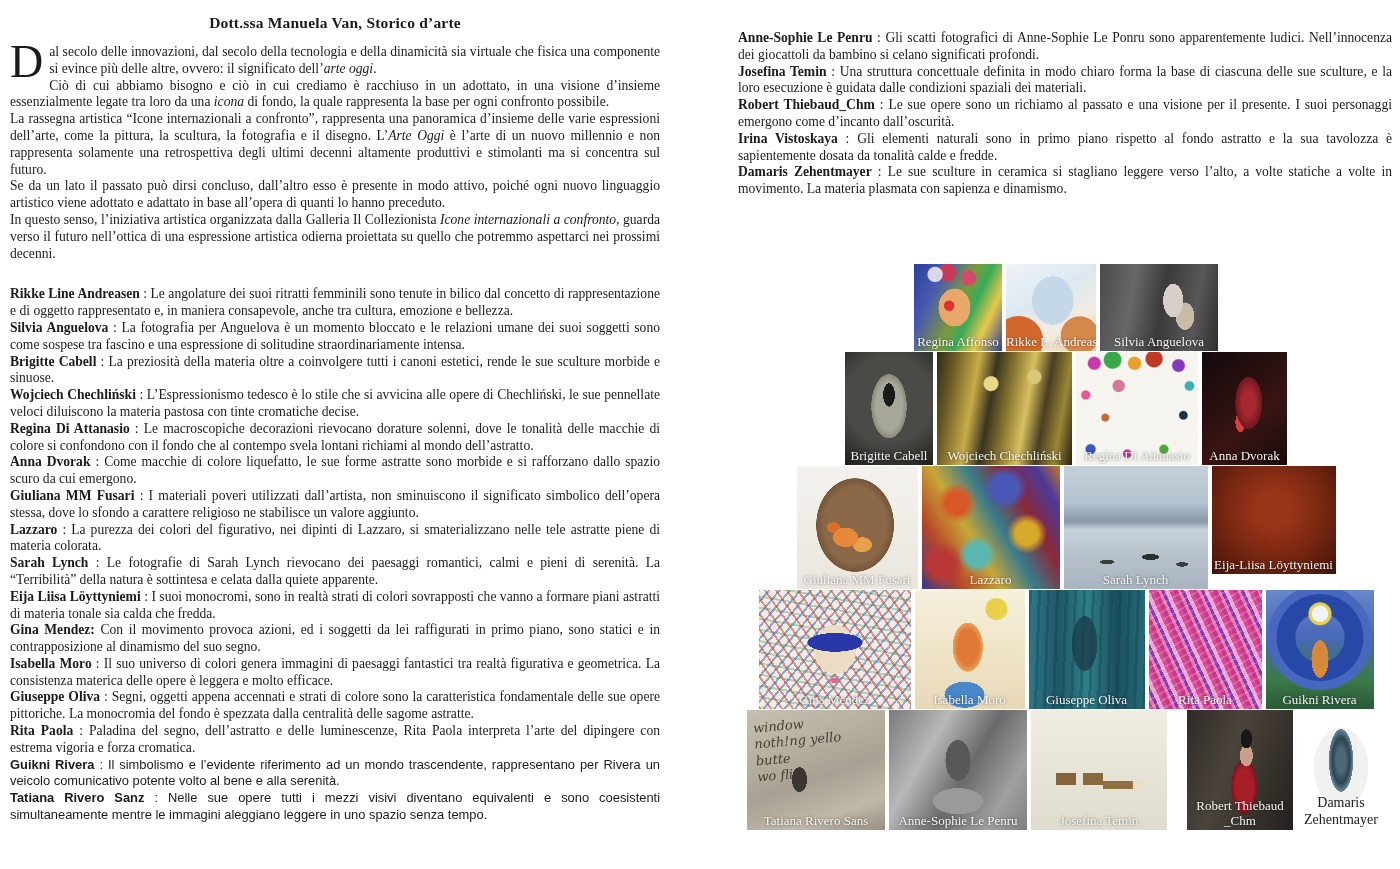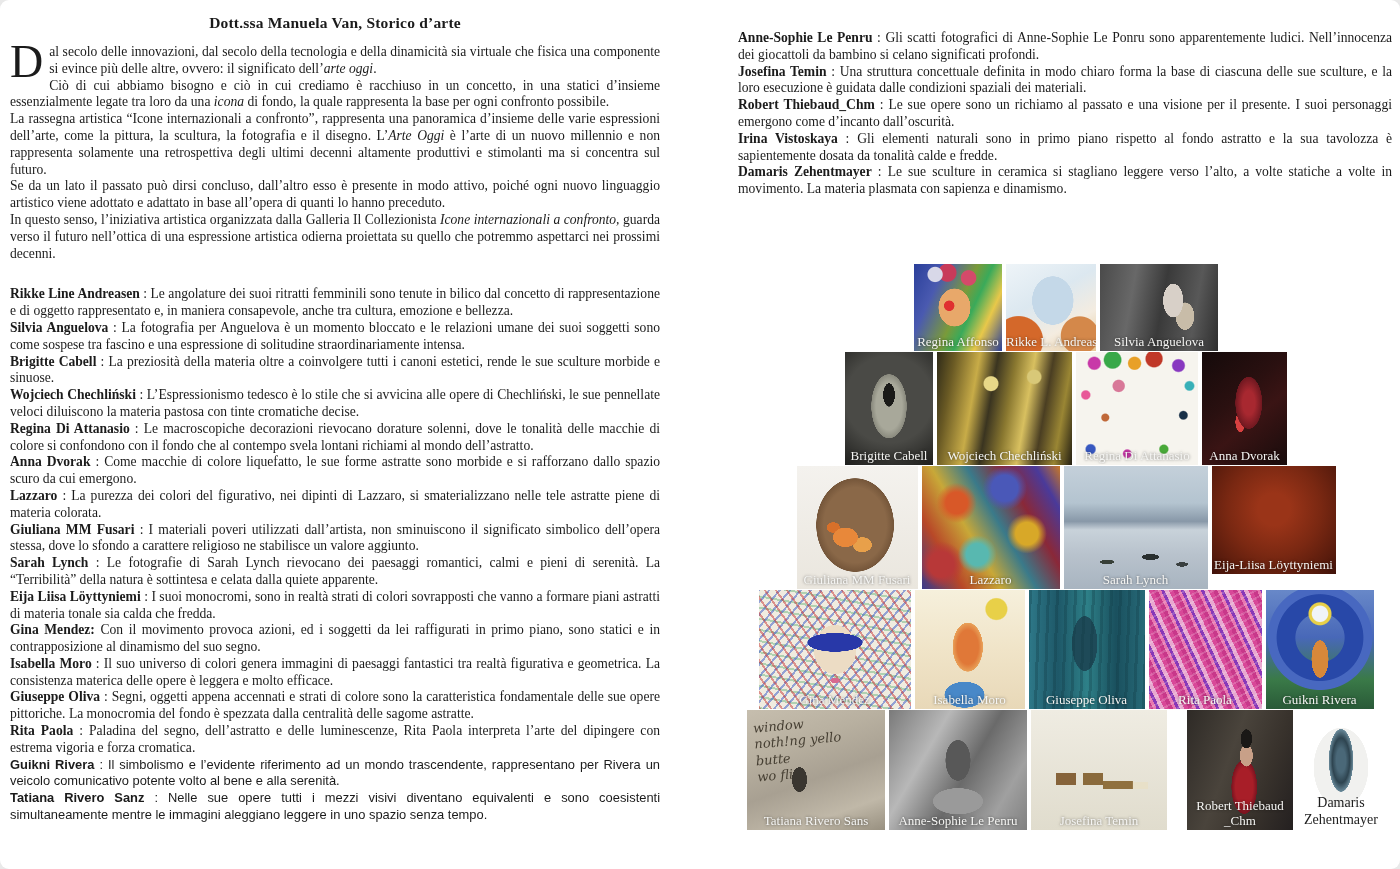--- a/index.html
+++ b/index.html
@@ -1,17 +1,17 @@
 <!DOCTYPE html>
 <html><head>
 <meta charset="utf-8">
 <style>
   html,body{margin:0;padding:0;background:#e9e9e9;}
   .page{position:relative;width:1400px;height:869px;background:#ffffff;overflow:hidden;
-        font-family:"Liberation Serif", serif;color:#1b1b1b;border-radius:9px;}
+        font-family:"Liberation Serif", serif;color:#1b1b1b;}
   .col-left{position:absolute;left:10px;top:8px;width:650px;}
   .col-right-text{position:absolute;left:738px;top:30px;width:654px;}
   .page-title{font-size:15.5px;font-weight:bold;text-align:center;margin:6px 0 12px 0;letter-spacing:.2px;}
   .para{margin:0;text-align:justify;font-size:13.6px;line-height:16.8px;}
   .it{font-style:italic;}
   .dropcap{float:left;font-size:46px;line-height:33px;padding:1px 6px 0 0;}
   #intro{margin-bottom:24px;}
   .entry .aname{font-weight:bold;}
   .entry.sans{font-family:"Liberation Sans", sans-serif;font-size:12.9px;}
   
@@ -144,34 +144,34 @@
       #ffffff;}
 </style>
 </head>
 <body>
 
 <div class="page">
   <div class="col-left">
     <div class="page-title">Dott.ssa Manuela Van, Storico d’arte</div>
     <div id="intro">
         <p class="para"><span class="dropcap">D</span><span>al secolo delle innovazioni, dal secolo della tecnologia e della dinamicità sia virtuale che fisica una componente si evince più delle altre, ovvero: il significato dell’</span><span class="it">arte oggi</span><span>.</span></p>
-        <p class="para"><span>Ciò di cui abbiamo bisogno e ciò in cui crediamo è racchiuso in un concetto, in una statici d’insieme essenzialmente legate tra loro da una </span><span class="it">icona</span><span> di fondo, la quale rappresenta la base per ogni confronto possibile.</span></p>
+        <p class="para"><span>Ciò di cui abbiamo bisogno e ciò in cui crediamo è racchiuso in un adottato, in una visione d’insieme essenzialmente legate tra loro da una </span><span class="it">icona</span><span> di fondo, la quale rappresenta la base per ogni confronto possibile.</span></p>
         <p class="para"><span>La rassegna artistica “Icone internazionali a confronto”, rappresenta una panoramica d’insieme delle varie espressioni dell’arte, come la pittura, la scultura, la fotografia e il disegno. L’</span><span class="it">Arte Oggi</span><span> è l’arte di un nuovo millennio e non rappresenta solamente una retrospettiva degli ultimi decenni altamente produttivi e stimolanti ma si concentra sul futuro.</span></p>
         <p class="para"><span>Se da un lato il passato può dirsi concluso, dall’altro esso è presente in modo attivo, poiché ogni nuovo linguaggio artistico viene adottato e adattato in base all’opera di quanti lo hanno preceduto.</span></p>
         <p class="para"><span>In questo senso, l’iniziativa artistica organizzata dalla Galleria Il Collezionista  </span><span class="it">Icone internazionali a confronto,</span><span> guarda verso il futuro nell’ottica di una espressione artistica odierna proiettata su quello che potremmo aspettarci nei prossimi decenni.</span></p>
       </div>
     <div id="artists-left">
         <p class="para entry"><span class="aname">Rikke Line Andreasen</span><span> : </span><span>Le angolature dei suoi ritratti femminili  sono tenute in bilico dal concetto di rappresentazione e di oggetto rappresentato e, in maniera consapevole, anche tra cultura, emozione e bellezza.</span></p>
         <p class="para entry"><span class="aname">Silvia Anguelova</span><span> : </span><span>La fotografia per Anguelova è un momento bloccato e le relazioni umane dei suoi soggetti sono come sospese tra fascino e  una espressione di solitudine straordinariamente intensa.</span></p>
         <p class="para entry"><span class="aname">Brigitte Cabell</span><span> : </span><span>La preziosità della materia oltre a coinvolgere tutti i canoni estetici, rende le sue sculture morbide e sinuose.</span></p>
         <p class="para entry"><span class="aname">Wojciech  Chechliński</span><span> : </span><span>L’Espressionismo tedesco è lo stile che si avvicina alle opere di Chechliński, le sue pennellate veloci diluiscono la materia pastosa con tinte cromatiche decise.</span></p>
         <p class="para entry"><span class="aname">Regina Di Attanasio</span><span> : </span><span>Le macroscopiche decorazioni rievocano dorature solenni, dove le tonalità delle macchie di colore si confondono con il  fondo che al contempo svela lontani richiami al mondo dell’astratto.</span></p>
         <p class="para entry"><span class="aname">Anna Dvorak</span><span> : </span><span>Come macchie di colore liquefatto, le sue forme astratte sono morbide e si rafforzano dallo spazio scuro da cui emergono.</span></p>
+        <p class="para entry"><span class="aname">Giuliana MM Fusari</span><span> : </span><span>I materiali poveri utilizzati dall’artista, non sminuiscono il significato simbolico dell’opera stessa, dove lo sfondo a carattere religioso ne stabilisce un valore aggiunto.</span></p>
         <p class="para entry"><span class="aname">Lazzaro</span><span> : </span><span>La purezza dei colori del figurativo, nei dipinti di Lazzaro, si smaterializzano nelle tele astratte piene di materia colorata.</span></p>
-        <p class="para entry"><span class="aname">Giuliana MM Fusari</span><span> : </span><span>I materiali poveri utilizzati dall’artista, non sminuiscono il significato simbolico dell’opera stessa, dove lo sfondo a carattere religioso ne stabilisce un valore aggiunto.</span></p>
         <p class="para entry"><span class="aname">Sarah Lynch</span><span> : </span><span>Le fotografie di Sarah Lynch rievocano dei paesaggi romantici, calmi e pieni di serenità. La “Terribilità” della natura è sottintesa e celata dalla quiete apparente.</span></p>
         <p class="para entry"><span class="aname">Eija Liisa Löyttyniemi</span><span> : </span><span>I suoi monocromi, sono in realtà strati di colori sovrapposti che vanno a formare piani astratti di materia tonale sia calda che fredda.</span></p>
         <p class="para entry"><span class="aname">Gina Mendez:</span><span> </span><span>Con il movimento provoca azioni, ed i soggetti da lei raffigurati in primo piano, sono statici e in contrapposizione al dinamismo del suo segno.</span></p>
         <p class="para entry"><span class="aname">Isabella Moro</span><span> : </span><span>Il suo universo di colori genera immagini di paesaggi fantastici tra realtà figurativa e geometrica. La consistenza materica delle opere  è leggera e molto efficace.</span></p>
         <p class="para entry"><span class="aname">Giuseppe Oliva</span><span> : </span><span>Segni, oggetti appena accennati e strati di colore sono la caratteristica fondamentale delle sue opere pittoriche. La monocromia del fondo è spezzata dalla centralità delle sagome astratte.</span></p>
         <p class="para entry"><span class="aname">Rita Paola</span><span> : </span><span>Paladina del segno, dell’astratto e delle luminescenze, Rita Paola interpreta l’arte del dipingere con estrema vigoria e forza cromatica.</span></p>
         <p class="para entry sans"><span class="aname">Guikni Rivera</span><span> : </span><span>Il simbolismo e l’evidente riferimento ad un mondo trascendente, rappresentano per Rivera un veicolo comunicativo potente volto al bene e alla serenità.</span></p>
         <p class="para entry sans"><span class="aname">Tatiana Rivero Sanz</span><span> : </span><span>Nelle sue opere tutti i mezzi visivi diventano equivalenti e sono  coesistenti simultaneamente mentre le immagini aleggiano leggere in uno spazio senza tempo.</span></p>
       </div>
   </div>

